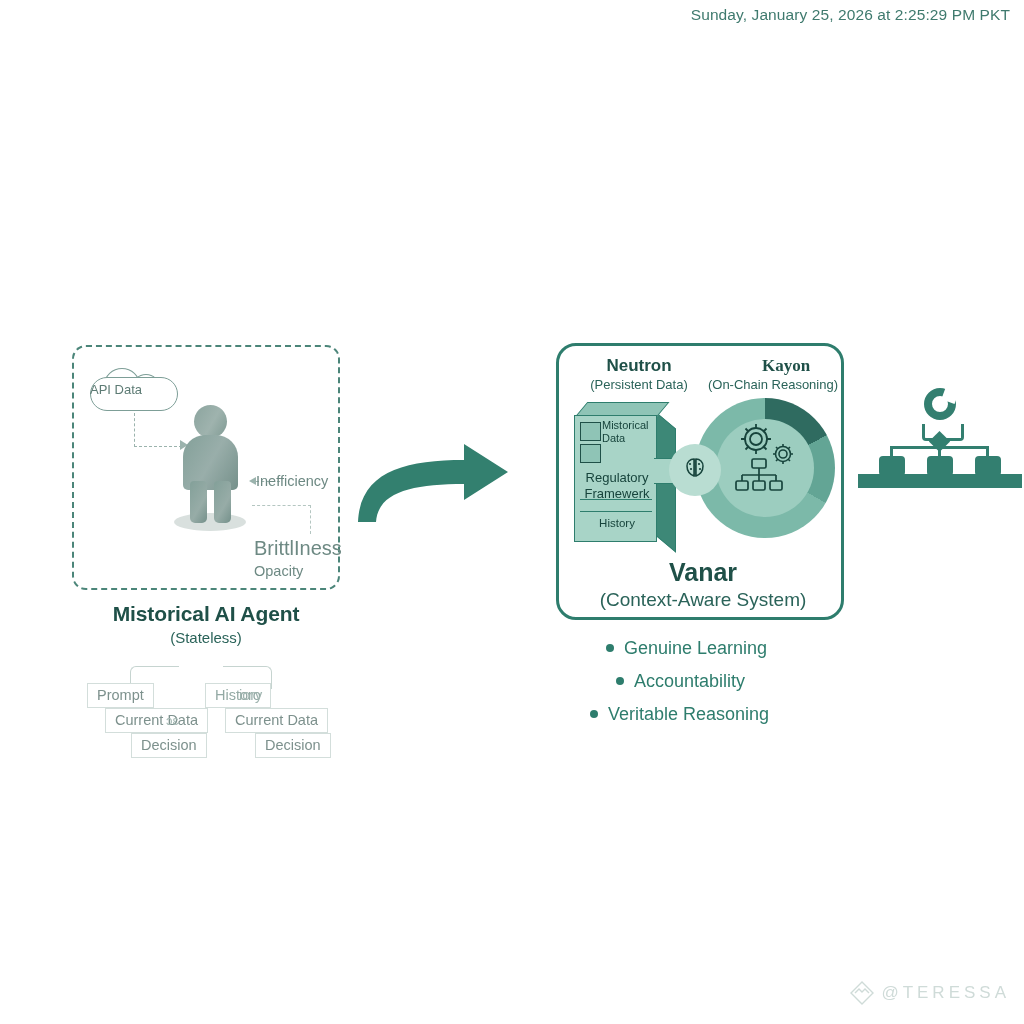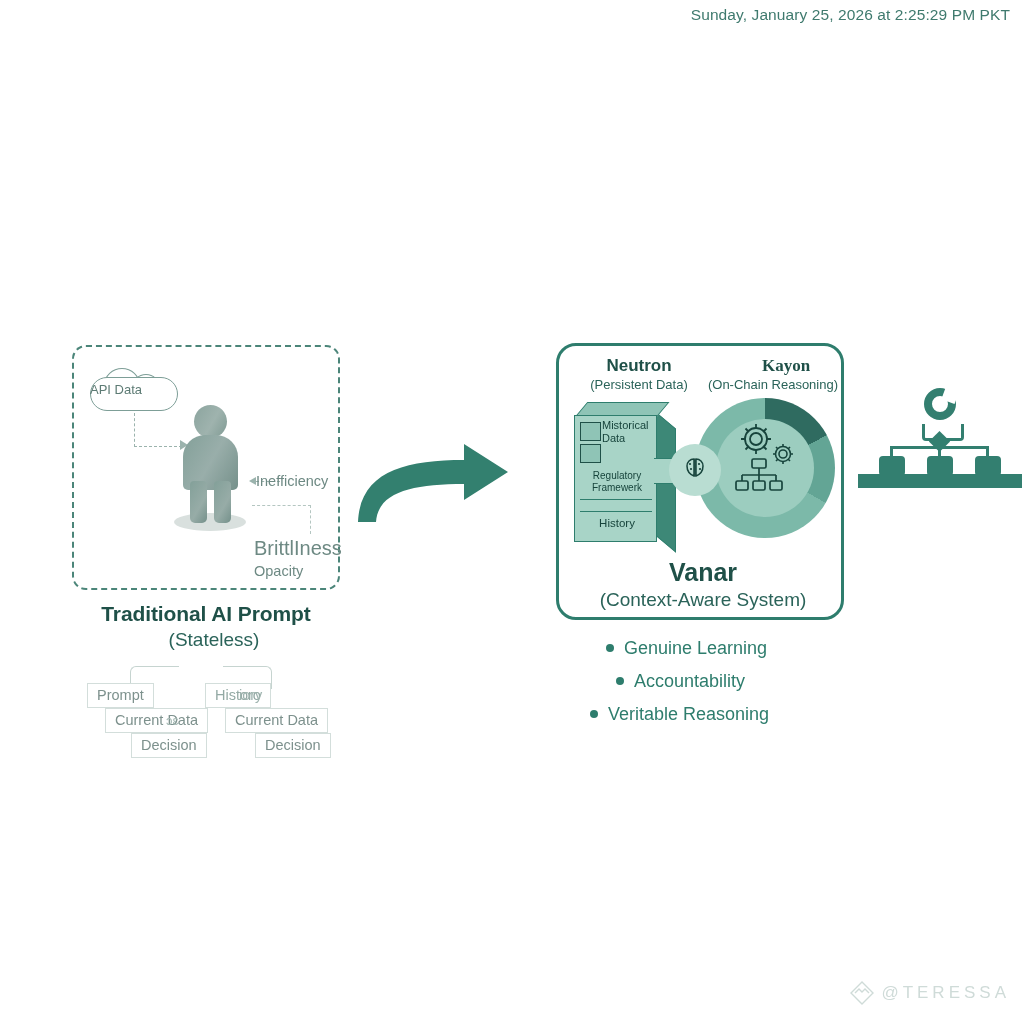--- a/index.html
+++ b/index.html
@@ -88,22 +88,22 @@
     border-top:1.6px dashed #b4c6c1;border-right:1.6px dashed #b4c6c1;
   }
   #lbl-britt{position:absolute;left:182px;top:192px;font-size:20px;color:#6d8983;white-space:nowrap;}
   #lbl-opac{position:absolute;left:182px;top:218px;font-size:14.5px;color:#6d8983;white-space:nowrap;}
 
   #left-title{
     position:absolute;left:52px;top:602px;width:308px;text-align:center;
     font-size:21px;font-weight:bold;color:#1f5048;letter-spacing:-.1px;
   }
   #left-sub{
-    position:absolute;left:60px;top:629px;width:308px;text-align:center;
-    font-size:19px;color:#2a6359;
+    position:absolute;left:52px;top:629px;width:308px;text-align:center;
+    font-size:15px;color:#2a6359;
   }
 
   
   #cluster{position:absolute;left:75px;top:655px;width:280px;height:108px;}
   #cluster .brk{
     position:absolute;border-top:1.4px solid #c6d4d0;
   }
   #brkA{left:55px;top:11px;width:48px;height:22px;
         border-left:1.4px solid #c6d4d0;border-top:1.4px solid #c6d4d0;border-radius:6px 0 0 0;}
   #brkB{left:148px;top:11px;width:48px;height:22px;
@@ -154,21 +154,21 @@
     position:absolute;left:0;top:13px;width:83px;height:127px;
     background:#a8d4c7;border:1.6px solid #2e7d6d;box-sizing:border-box;
   }
   #db .cube1,#db .cube2{
     position:absolute;width:19px;height:17px;border:1.5px solid #1f5048;
     background:#8fc4b6;
   }
   #db .cube1{left:6px;top:20px;}
   #db .cube2{left:6px;top:42px;}
   #db .t1{position:absolute;left:28px;top:17px;width:56px;font-size:11px;color:#17443c;line-height:1.15;}
-  #db .t2{position:absolute;left:4px;top:68px;width:78px;text-align:center;font-size:10px;color:#17443c;line-height:1.2;}
+  #db .t2{position:absolute;left:4px;top:68px;width:78px;text-align:center;font-size:13px;color:#17443c;line-height:1.2;}
   #db .rule1{position:absolute;left:6px;top:97px;width:72px;height:1.4px;background:#2e7d6d;}
   #db .rule2{position:absolute;left:6px;top:109px;width:72px;height:1.4px;background:#2e7d6d;}
   #db .t3{position:absolute;left:4px;top:115px;width:78px;text-align:center;font-size:11.5px;color:#17443c;}
 
   
   #kayon{position:absolute;left:136px;top:52px;width:140px;height:140px;}
   #ring-outer{position:absolute;inset:0;border-radius:50%;
     background:conic-gradient(from 0deg,#2f6b60 0deg 62deg,#63a595 62deg 120deg,#7cb9a9 120deg 360deg);}
   #ring-inner{position:absolute;left:21px;top:21px;width:98px;height:98px;border-radius:50%;
     background:#9ccdbf;}
@@ -251,21 +251,21 @@
     <div class="legR"></div>
   </div>
 
   <div id="ineff-arrow"></div>
   <div id="lbl-ineff">Inefficiency</div>
   <div id="brack"></div>
   <div id="lbl-britt">BrittlIness</div>
   <div id="lbl-opac">Opacity</div>
 </div>
 
-<div id="left-title">Traditional AI Prompt</div>
+<div id="left-title">Mistorical AI Agent</div>
 <div id="left-sub">(Stateless)</div>
 
 <div id="cluster">
   <div id="brkA" class="brk"></div>
   <div id="brkB" class="brk"></div>
   <div class="chip" id="chip-prompt">Prompt</div>
   <div class="chip" id="chip-curr-a">
     <span>Current Data</span>
     <span class="ghost">ɔɛ</span>
   </div>

